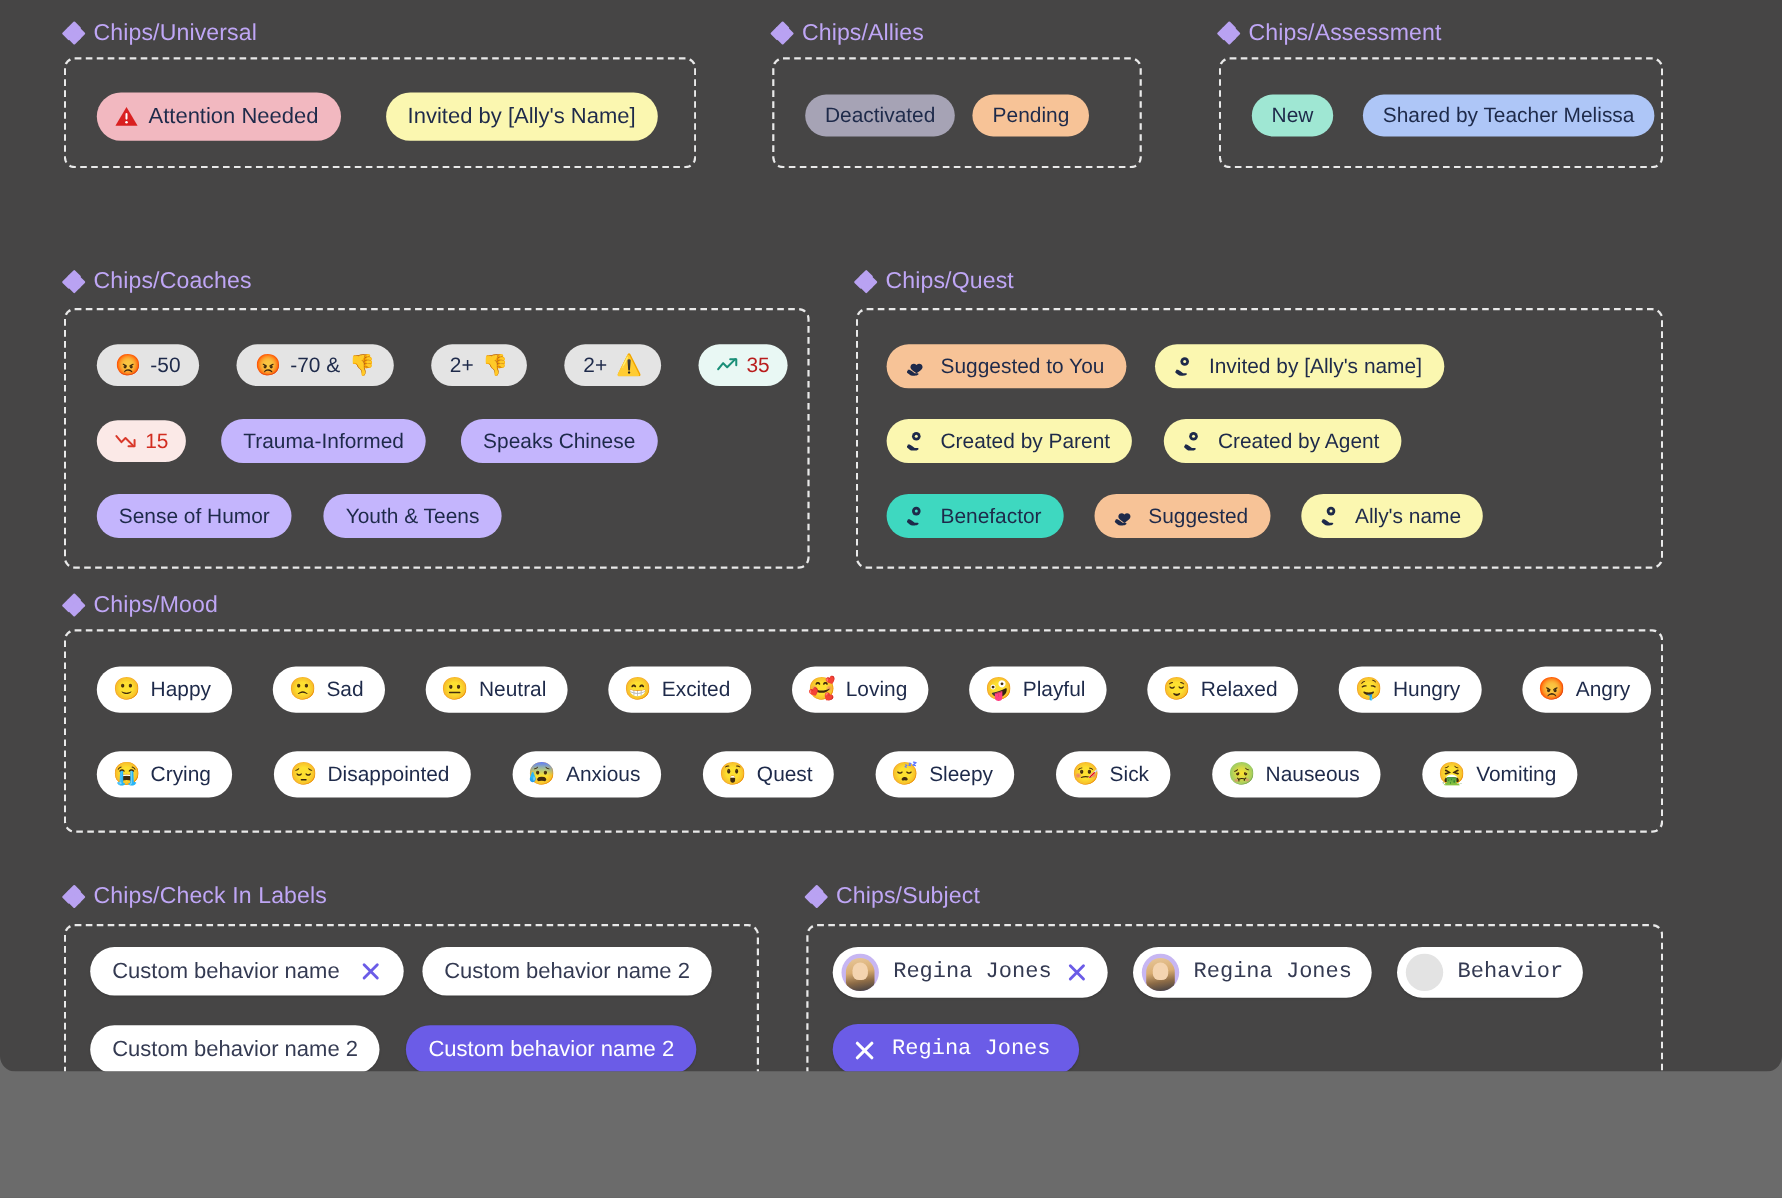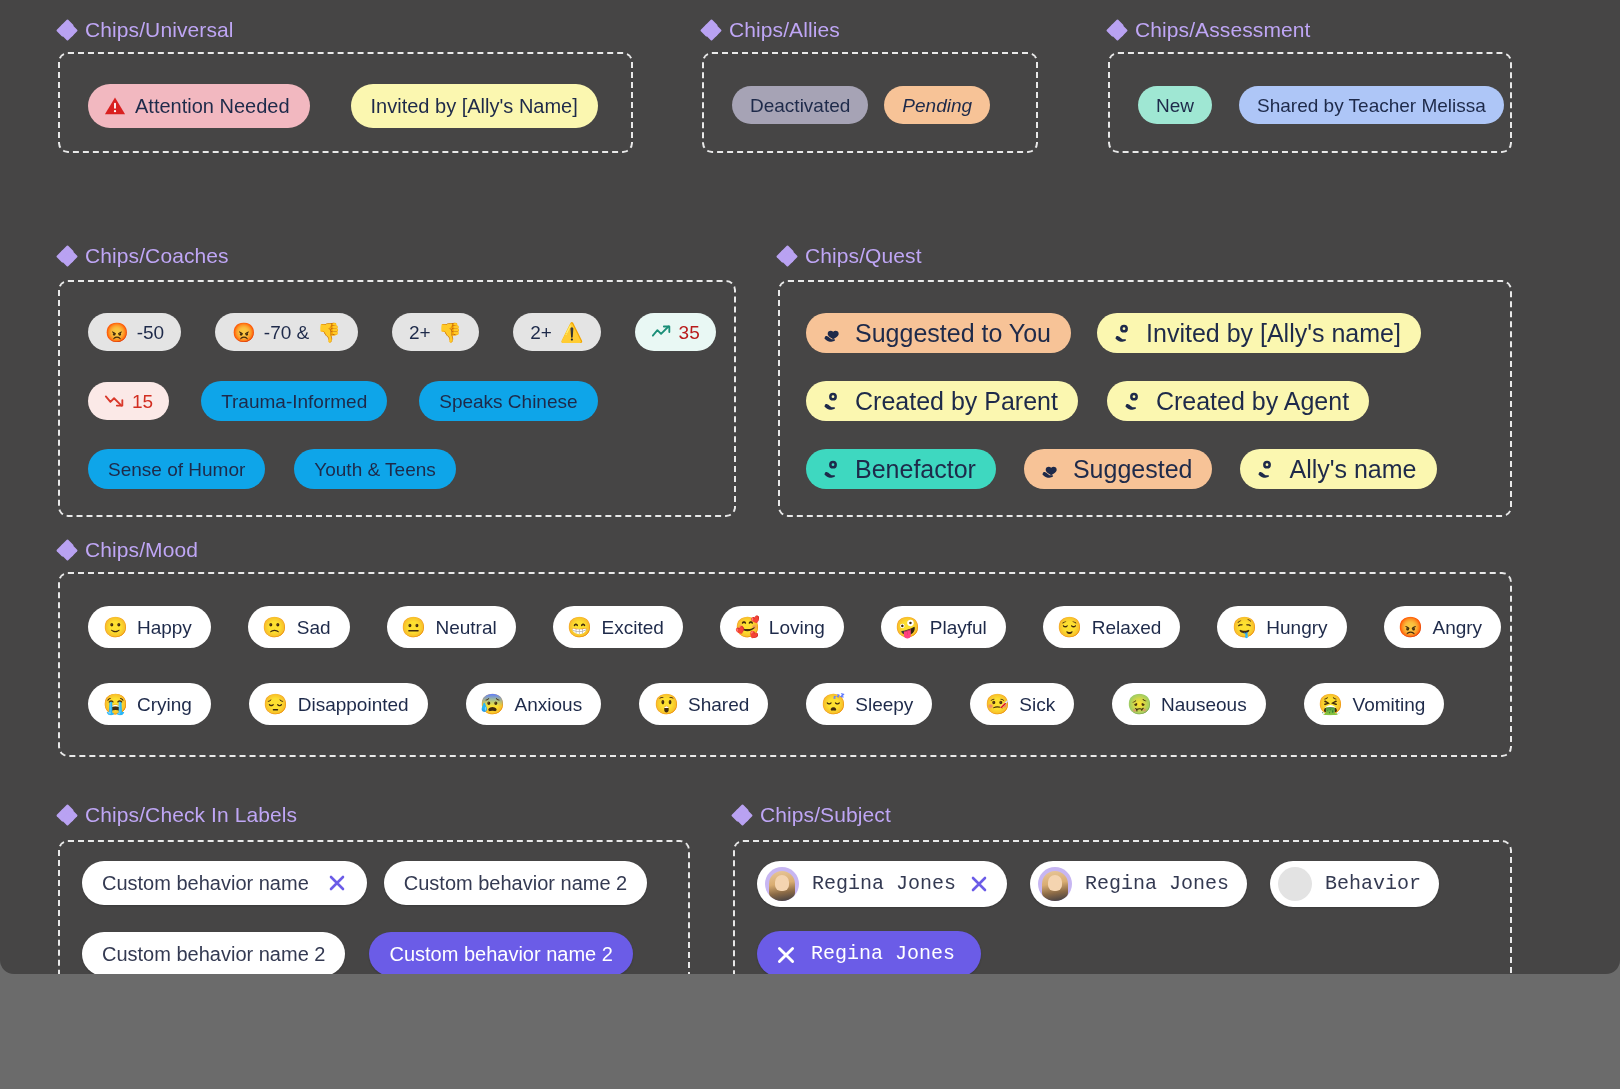--- a/index.html
+++ b/index.html
@@ -87,50 +87,50 @@
   .chip.invited   { background: #fbf7b0; }
 
   
   .chip.pill {
     height: 38px;
     padding: 0 18px;
     font-size: 19px;
     font-weight: 500;
   }
   .chip.deactivated { background: #a6a3b5; }
-  .chip.pending     { background: #f7c397; font-style: italic; }
+  .chip.pending     { background: #f7c397; }
 
   
   .chip.new    { background: #9fe7d3; }
   .chip.shared { background: #aec6f7; }
 
   
   .chip.coach {
     height: 38px;
     padding: 0 17px;
     font-size: 19px;
     font-weight: 500;
     background: #e4e4e4;
     gap: 8px;
   }
   .chip.coach-white {
     height: 40px;
     padding: 0 20px;
     font-size: 19px;
     font-weight: 500;
-    background: #0ea5e9;
+    background: #c4b5fd;
   }
   .chip.trend-up   { background: #e9f8f4; color: #b91c1c; padding: 0 16px; gap:6px; }
   .chip.trend-down { background: #fbe9e7; color: #d22d20; padding: 0 16px; gap:6px;justify-content:center; }
 
   
   .chip.quest {
     height: 40px;
     padding: 0 20px 0 16px;
-    font-size: 25px;
+    font-size: 19px;
     font-weight: 500;
     gap: 11px;
   }
   .chip.q-orange { background: #f7c397; }
   .chip.q-yellow { background: #fbf7b0; }
   .chip.q-teal   { background: #3ed8c0; }
 
   
   .chip.mood {
     height: 42px;
@@ -479,21 +479,21 @@
     <span class="chip mood">
       <span class="emo">😔</span>
       <span class="lbl">Disappointed</span>
     </span>
     <span class="chip mood">
       <span class="emo">😰</span>
       <span class="lbl">Anxious</span>
     </span>
     <span class="chip mood">
       <span class="emo">😲</span>
-      <span class="lbl">Shared</span>
+      <span class="lbl">Quest</span>
     </span>
     <span class="chip mood">
       <span class="emo">😴</span>
       <span class="lbl">Sleepy</span>
     </span>
     <span class="chip mood">
       <span class="emo">🤒</span>
       <span class="lbl">Sick</span>
     </span>
     <span class="chip mood">

